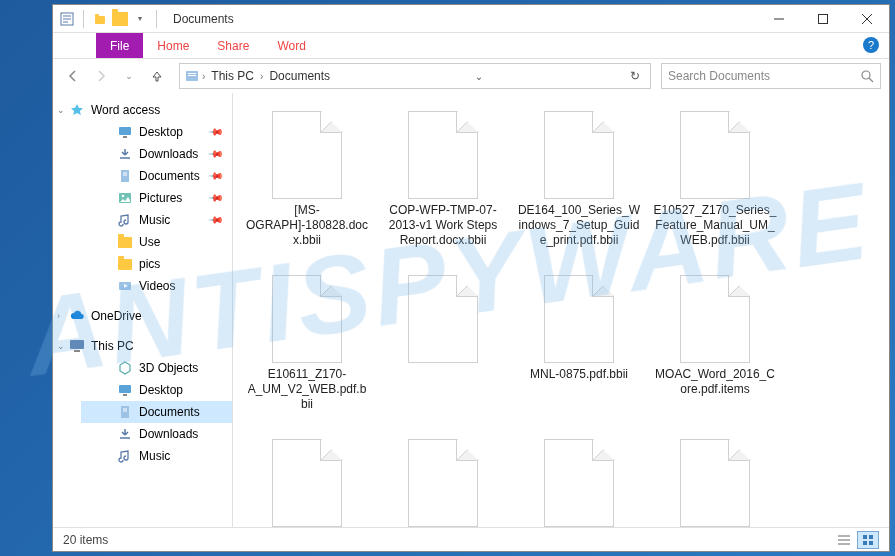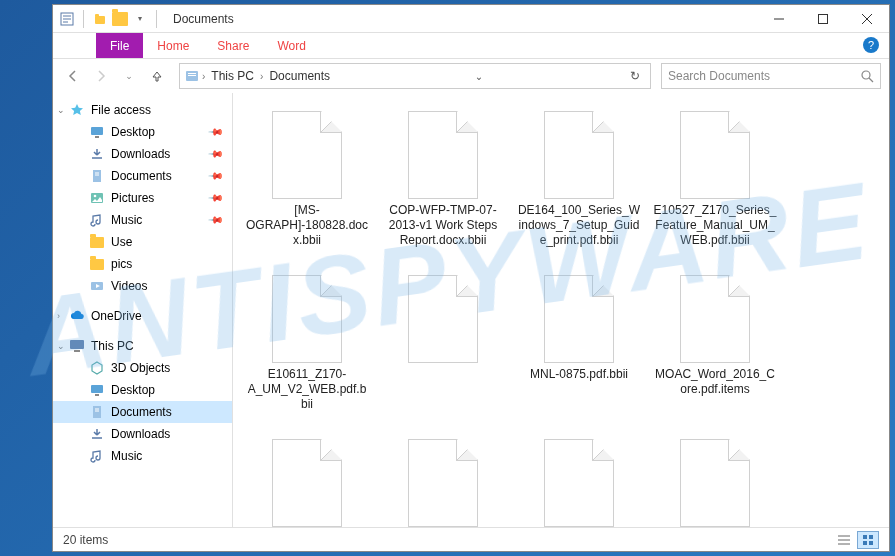--- a/index.html
+++ b/index.html
@@ -88,21 +88,21 @@
   overflow-y: auto;
 }
 .tree-group { margin-bottom: 8px; }
 .tree-item {
   display: flex; align-items: center;
   height: 22px;
   padding-left: 16px;
   gap: 6px;
   position: relative;
 }
-.tree-item.child { padding-left: 36px; }
+.tree-item.child { padding-left: 36px; margin-left: 28px; }
 .tree-item.selected { background: #cde8ff; }
 .tree-item .pin { margin-left: auto; margin-right: 10px; color: #888; font-size: 10px; transform: rotate(45deg); }
 .tree-chev { position: absolute; left: 4px; color: #777; font-size: 9px; }
 .ico { width: 16px; height: 16px; display: inline-flex; align-items: center; justify-content: center; }
 .ico-star { color: #4db6e2; } 
 .ico-monitor { color: #5aa3d8; }
 .ico-cloud { color: #0078d7; }
 .ico-pc { color: #5a7aa8; }
 .ico-3d { color: #5aa; }
 .ico-dl { color: #5a7aa8; }
@@ -294,21 +294,21 @@
     <div class="sidebar">
 
       <div class="tree-group">
         <div class="tree-item">
           <span class="tree-chev">⌄</span>
           <span class="ico ico-star">
             <svg width="14" height="14" viewBox="0 0 14 14">
                 <path d="M7 1l1.8 3.8 4.2.4-3.1 2.8.9 4.1L7 10l-3.8 2.1.9-4.1L1 5.2l4.2-.4z" fill="#57c0e8"></path>
               </svg>
           </span>
-          <span>File access</span>
+          <span>Word access</span>
         </div>
         <div class="tree-item child">
           <span class="ico ico-monitor">
               <svg width="14" height="14" viewBox="0 0 14 14">
                 <rect x="1" y="2" width="12" height="8" fill="#5aa3d8" rx="1"></rect>
                 <rect x="5" y="11" width="4" height="2" fill="#888"></rect>
               </svg>
             </span>
           <span>Desktop</span>
           <span class="pin">📌</span>

